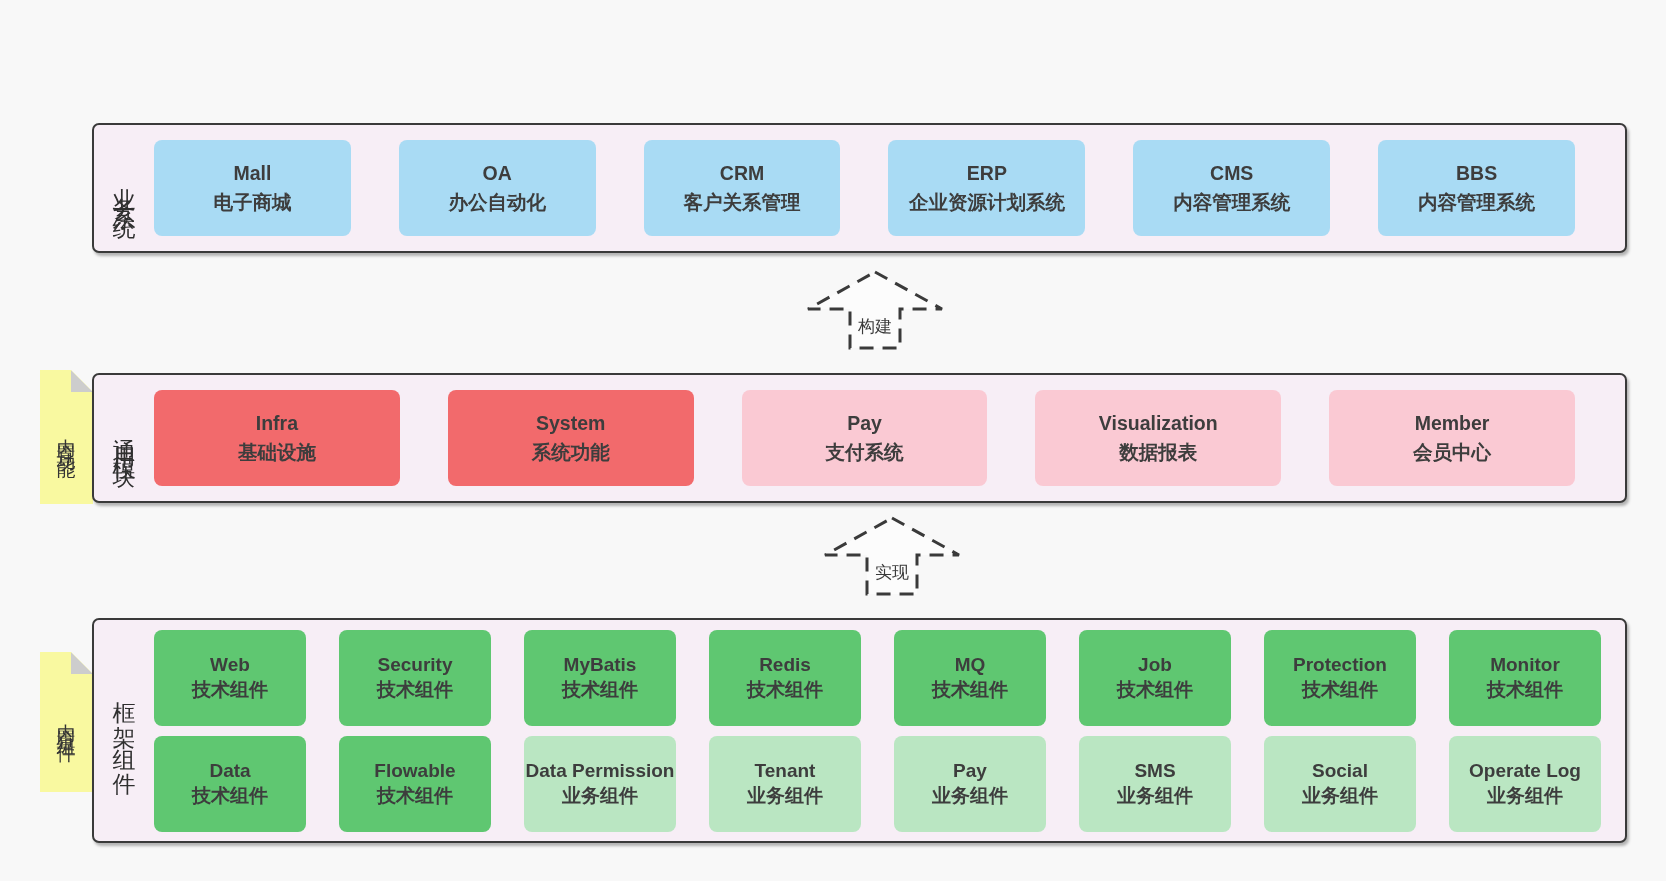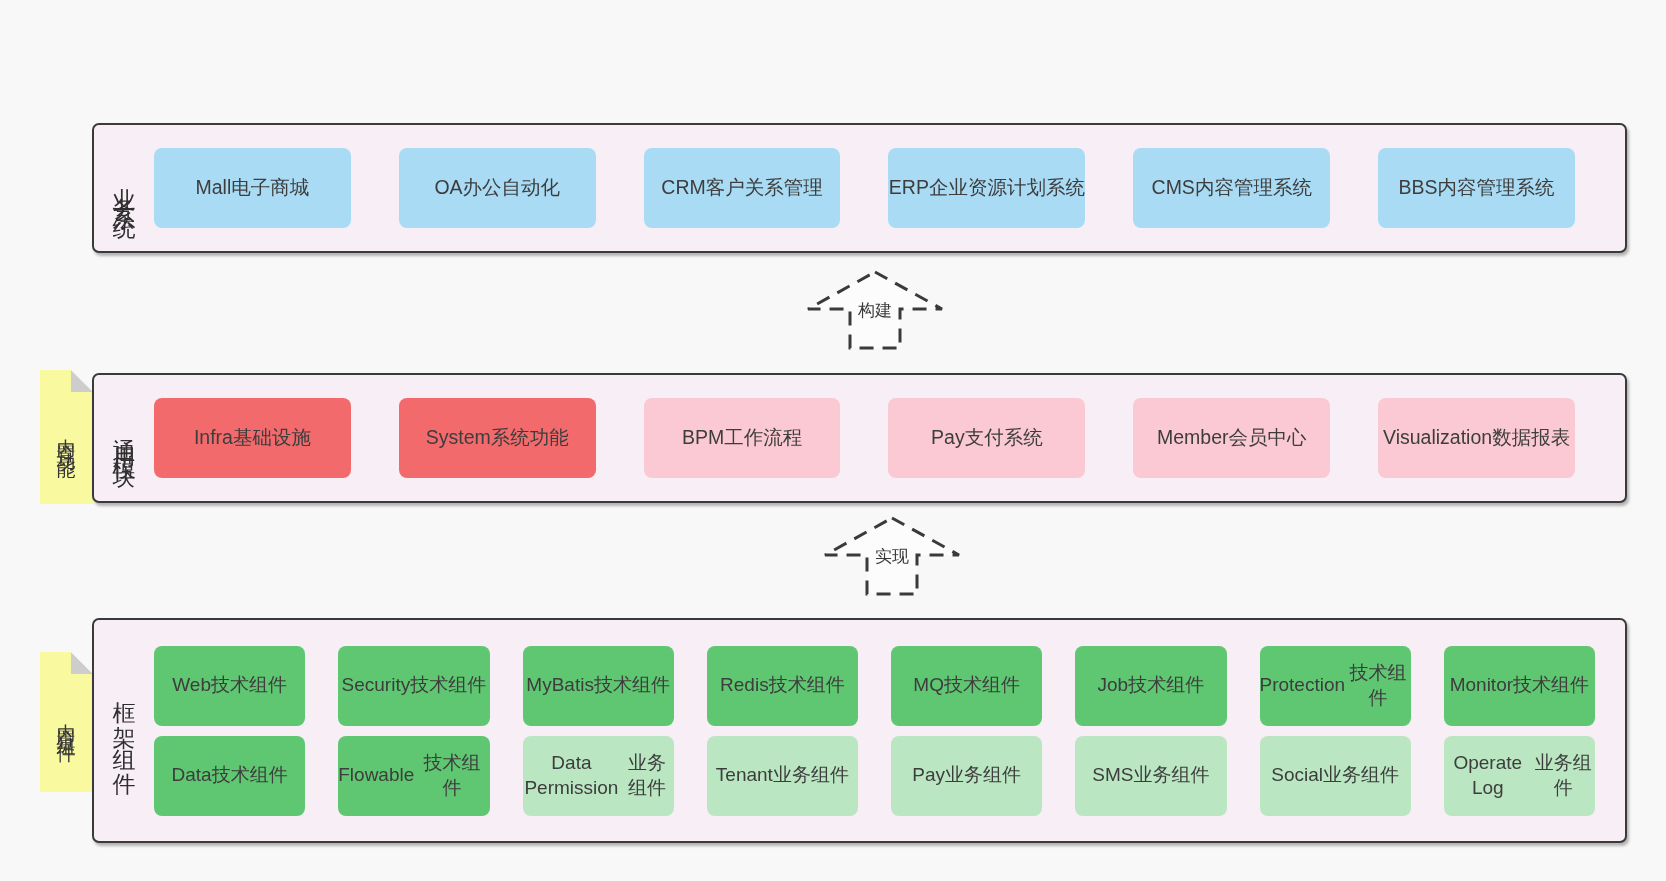--- a/index.html
+++ b/index.html
@@ -21,27 +21,27 @@
   #band1{top:123px;height:130px}
   #band2{top:373px;height:130px}
   #band3{top:618px;height:225px}
   .gutter{flex:0 0 60px;display:flex;align-items:center;justify-content:center}
   .vtext{
     writing-mode:vertical-rl;text-orientation:upright;
     font-size:23px;line-height:1;letter-spacing:9px;color:#2f2f2f;
   }
   #band3 .vtext{letter-spacing:24px}
   .row-area{flex:1;display:flex;align-items:center;gap:48px;padding-right:50px}
-  .rows{flex:1;display:flex;flex-direction:column;justify-content:center;gap:10px;padding-right:30px}
+  .rows{flex:1;display:flex;flex-direction:column;justify-content:center;gap:10px;padding-right:24px}
   .row{display:flex;gap:33px}
   
   .box{
-    flex:1;height:80px;border-radius:8px;
-    display:flex;flex-direction:row;align-items:center;justify-content:center;
-    text-align:center;font-size:19.5px;line-height:1.5;color:var(--box-text,#3d3d3d);
+    flex:1;height:96px;border-radius:8px;
+    display:flex;flex-direction:column;align-items:center;justify-content:center;
+    text-align:center;font-size:19.5px;line-height:1.5;color:var(--box-text,#3d3d3d);font-weight:bold;
   }
   #band3 .box{line-height:1.3;font-size:19px}
   .blue{background:var(--blue,#a9dbf4)}
   .red{background:var(--red,#f26a6c)}
   .pink{background:var(--pink,#fac9d3)}
   .green-dark{background:var(--green-dark,#5fc771)}
   .green-light{background:var(--green-light,#bae6c2)}
   
   .tag{
     position:absolute;left:40px;width:53px;z-index:1;
@@ -61,21 +61,21 @@
   .arrow{position:absolute;width:140px;height:80px;z-index:1}
   #arrow1{left:805px;top:270px}
   #arrow2{left:822px;top:516px}
   .arrow svg{width:100%;height:100%;overflow:visible;display:block}
   .arrow polygon{
     fill:var(--arrow-fill,#fcfcfc);
     stroke:var(--arrow-stroke,#3a3a3a);
     stroke-width:3;stroke-dasharray:14 9;
   }
   .arrow-label{
-    position:absolute;left:50%;top:28px;transform:translateX(-50%);
+    position:absolute;left:50%;top:44px;transform:translateX(-50%);
     background:var(--arrow-fill,#fcfcfc);
     font-size:17px;color:#3a3a3a;padding:1px 3px;white-space:nowrap;
   }
 </style>
 </head>
 <body>
 
 <div class="canvas">
 
   <div class="band" id="band1">
@@ -129,34 +129,30 @@
     <div class="row-area">
       <div class="box red">
         <div>Infra</div>
         <div>基础设施</div>
       </div>
       <div class="box red">
         <div>System</div>
         <div>系统功能</div>
       </div>
       <div class="box pink">
-        <div>BPM</div>
-        <div>工作流程</div>
-      </div>
-      <div class="box pink">
         <div>Pay</div>
         <div>支付系统</div>
+      </div>
+      <div class="box pink">
+        <div>Visualization</div>
+        <div>数据报表</div>
       </div>
       <div class="box pink">
         <div>Member</div>
         <div>会员中心</div>
-      </div>
-      <div class="box pink">
-        <div>Visualization</div>
-        <div>数据报表</div>
       </div>
     </div>
   </div>
 
   <div class="arrow" id="arrow2">
     <svg viewBox="0 0 140 80">
       <polygon points="70,2 137,39 95,39 95,78 45,78 45,39 3,39"></polygon>
     </svg>
     <div class="arrow-label">实现</div>
   </div>

